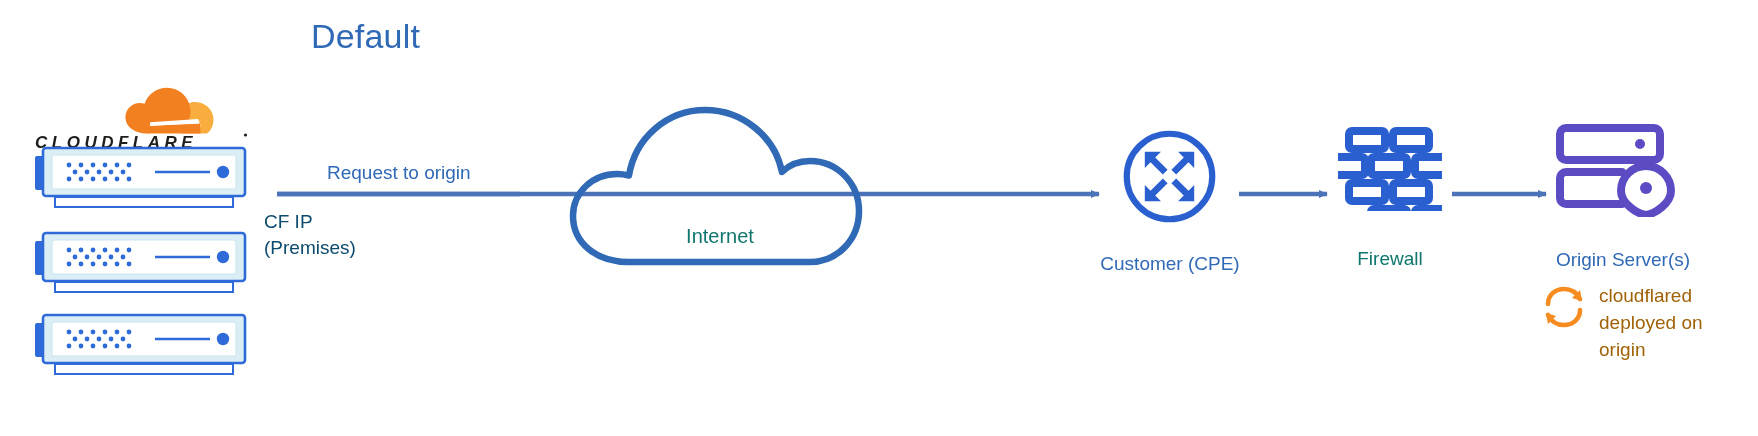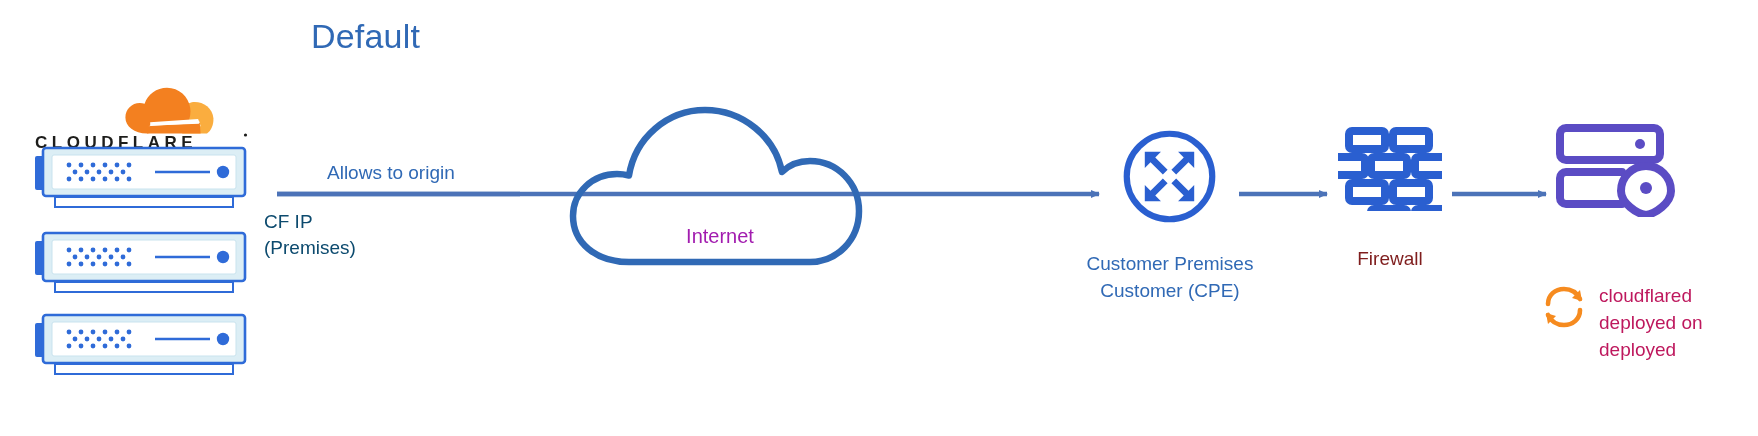--- a/index.html
+++ b/index.html
@@ -31,20 +31,21 @@
     letter-spacing: 0.2px;
     white-space: nowrap;
   }
 
   
   #cf-logo-wrap {
     left: 35px;
     top: 86px;
     width: 215px;
     height: 72px;
+    font-style: italic;
   }
   #cf-logo-mark {
     position: absolute;
     left: 88px;
     top: 0px;
     width: 96px;
     height: 50px;
   }
   #cf-wordmark {
     position: absolute;
@@ -86,21 +87,21 @@
     top: 92px;
     width: 310px;
     height: 175px;
   }
   #label-internet {
     left: 565px;
     top: 225px;
     width: 310px;
     text-align: center;
     font-size: 20px;
-    color: #a21caf;
+    color: #0f766e;
   }
 
   
   #cpe-icon {
     left: 1122px;
     top: 129px;
     width: 95px;
     height: 95px;
   }
   #label-cpe {
@@ -119,21 +120,21 @@
     top: 127px;
     width: 104px;
     height: 84px;
   }
   #label-firewall {
     left: 1240px;
     top: 245px;
     width: 300px;
     text-align: center;
     font-size: 19px;
-    color: #7f1d1d;
+    color: #0f766e;
     line-height: 27px;
   }
 
   
   #origin-icon {
     left: 1556px;
     top: 124px;
     width: 128px;
     height: 93px;
   }
@@ -157,21 +158,21 @@
     left: 0px;
     top: 0px;
     width: 46px;
     height: 42px;
   }
   #cloudflared-text {
     position: absolute;
     left: 58px;
     top: -4px;
     font-size: 19px;
-    color: #be185d;
+    color: #a16207;
     line-height: 27px;
     white-space: nowrap;
   }
 
   
   #connectors {
     left: 0; top: 0;
     width: 1758px; height: 436px;
     pointer-events: none;
   }
@@ -298,21 +299,21 @@
         <circle cx="58" cy="33" r="2.4"></circle>
       <circle cx="70" cy="33" r="2.4"></circle>
         <circle cx="82" cy="33" r="2.4"></circle>
         <circle cx="94" cy="33" r="2.4"></circle>
     </g>
     <line x1="120" y1="26" x2="175" y2="26" stroke="#2F6BD8" stroke-width="2.4"></line>
     <circle cx="188" cy="26" r="6.2" fill="#2F6BD8"></circle>
     <rect x="20" y="51" width="178" height="10" fill="#ffffff" stroke="#2F6BD8" stroke-width="2"></rect>
   </svg>
 
-  <div class="abs" id="label-request-to-origin">Allows to origin</div>
+  <div class="abs" id="label-request-to-origin">Request to origin</div>
 
   <div class="abs" id="label-cf-ip">
     <div>CF IP</div>
     <div>(Premises)</div>
   </div>
 
   <svg class="abs" id="internet-cloud" viewBox="0 0 310 175">
     <path d="M64 170
              C30 170 8 150 8 124
              C8 100 28 82 52 82
@@ -335,21 +336,20 @@
 
       <path d="M76 24 L76 41 L70 35 L57 48 L52 43 L65 30 L59 24 Z"></path>
 
       <path d="M24 76 L24 59 L30 65 L43 52 L48 57 L35 70 L41 76 Z"></path>
 
       <path d="M76 76 L59 76 L65 70 L52 57 L57 52 L70 65 L76 59 Z"></path>
     </g>
   </svg>
 
   <div class="abs" id="label-cpe">
-    <div>Customer Premises</div>
     <div>Customer (CPE)</div>
   </div>
 
   <svg class="abs" id="firewall-icon" viewBox="0 0 104 84">
     <g fill="none" stroke="#2A5FD0" stroke-width="8" stroke-linejoin="round">
 
       <rect x="11" y="4" width="36" height="18" rx="3"></rect>
       <rect x="55" y="4" width="36" height="18" rx="3"></rect>
 
       <rect x="33" y="30" width="36" height="18" rx="3"></rect>
@@ -376,32 +376,33 @@
     <path d="M66 48 L10 48 A6 6 0 0 0 4 54 L4 74 A6 6 0 0 0 10 80 L66 80" fill="none" stroke="#5B4CC4" stroke-width="8" stroke-linecap="round"></path>
 
     <path d="M90 42
              C104 42 115 53 115 67
              C115 79 99 90 90 91
              C81 90 65 79 65 67
              C65 53 76 42 90 42 Z" fill="#ffffff" stroke="#5B4CC4" stroke-width="8" stroke-linejoin="round"></path>
     <circle cx="90" cy="64" r="6" fill="#5B4CC4"></circle>
   </svg>
 
+  <div class="abs" id="label-origin">Origin Server(s)</div>
 
   <div class="abs" id="cloudflared-block">
     <svg id="cloudflared-icon" viewBox="0 0 46 42">
       <g fill="none" stroke="#F68B1F" stroke-width="4.6" stroke-linecap="round">
         <path d="M7 18 C7 9 14 3 23 3 C30 3 36 7 39 13"></path>
         <path d="M39 24 C39 33 32 39 23 39 C16 39 10 35 7 29"></path>
       </g>
       <g fill="#F68B1F">
         <path d="M39 4 L41 15 L31 12 Z"></path>
         <path d="M7 38 L5 27 L15 30 Z"></path>
       </g>
     </svg>
     <div id="cloudflared-text">
       <div>cloudflared</div>
       <div>deployed on</div>
-      <div>deployed</div>
+      <div>origin</div>
     </div>
   </div>
 
 </div>
 
 </body></html>

